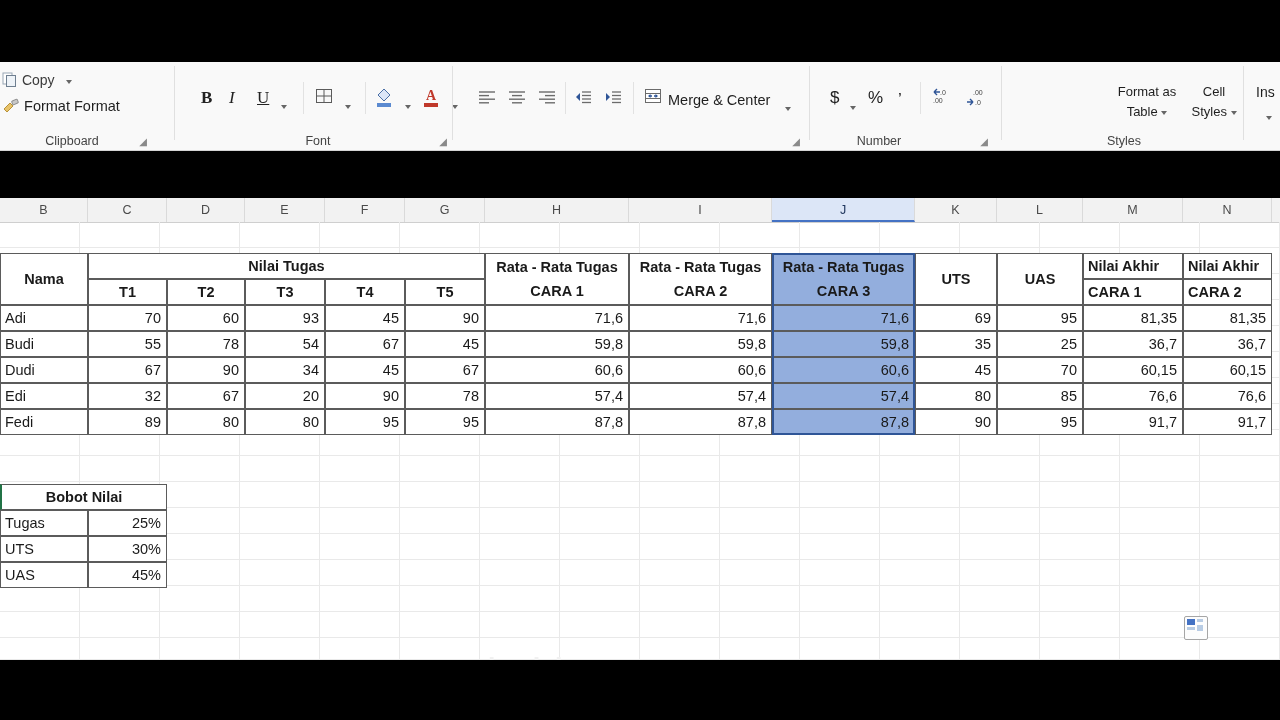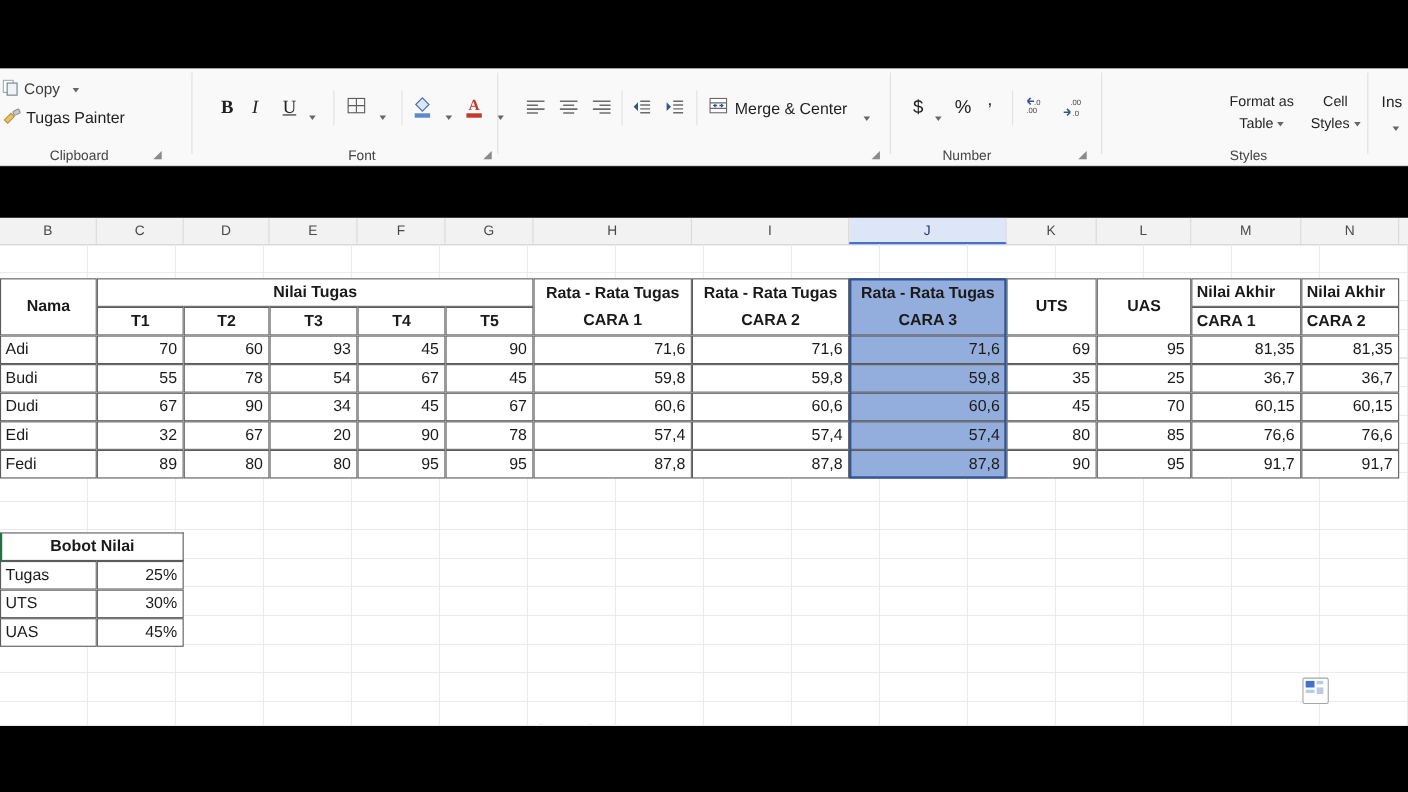--- a/index.html
+++ b/index.html
@@ -8,21 +8,21 @@
 
   
   .bar{position:absolute;left:0;width:1280px;background:#000;z-index:60;}
   .bar.top{top:0;height:62px;}
   .bar.bottom{top:660px;height:60px;}
 
   
   #ribbon{position:absolute;left:0;top:62px;width:1280px;height:88px;
           background:#f9f9f9;border-bottom:1px solid #d4d4d4;}
   .rgroup{position:absolute;top:0;height:88px;}
-  .rgroup .glabel{position:absolute;bottom:2px;left:11px;width:100%;text-align:center;
+  .rgroup .glabel{position:absolute;bottom:2px;left:0;width:100%;text-align:center;
                   font-size:12.5px;color:#444;}
   .rgroup .gsep{position:absolute;top:4px;right:0;width:1px;height:74px;background:#e0e0e0;}
   .dlg{position:absolute;bottom:3px;font-size:10px;color:#8a8a8a;}
 
   .ic{display:inline-block;vertical-align:middle;}
   .caret{display:inline-block;width:0;height:0;border-left:3.5px solid transparent;
          border-right:3.5px solid transparent;border-top:4px solid #666;vertical-align:middle;}
 
   
   #g-clip{left:-30px;width:205px;}
@@ -159,21 +159,21 @@
         <span style="margin-left:8px"><span class="caret"></span></span>
       </div>
 
       <div id="fmtp-row">
         <span class="ic">
           <svg width="18" height="16" viewBox="0 0 18 16">
             <path d="M2 11 L8 5 L11 8 L5 14 Z" fill="#e8c36a" stroke="#b89339"></path>
             <rect x="10" y="2" width="6" height="4" rx="1" fill="#c9c9c9" stroke="#8f8f8f" transform="rotate(-25 13 4)"></rect>
           </svg>
         </span>
-        <span>Tugas Painter</span>
+        <span>Format Format</span>
       </div>
 
       <div class="glabel" style="left:22px;width:160px">Clipboard</div>
       <div class="dlg" style="right:28px">◢</div>
       <div class="gsep"></div>
     </div>
 
     <div class="rgroup" id="g-font">
       <div class="fbtn" id="b-b">B</div>
       <div class="fbtn" id="b-i">I</div>

